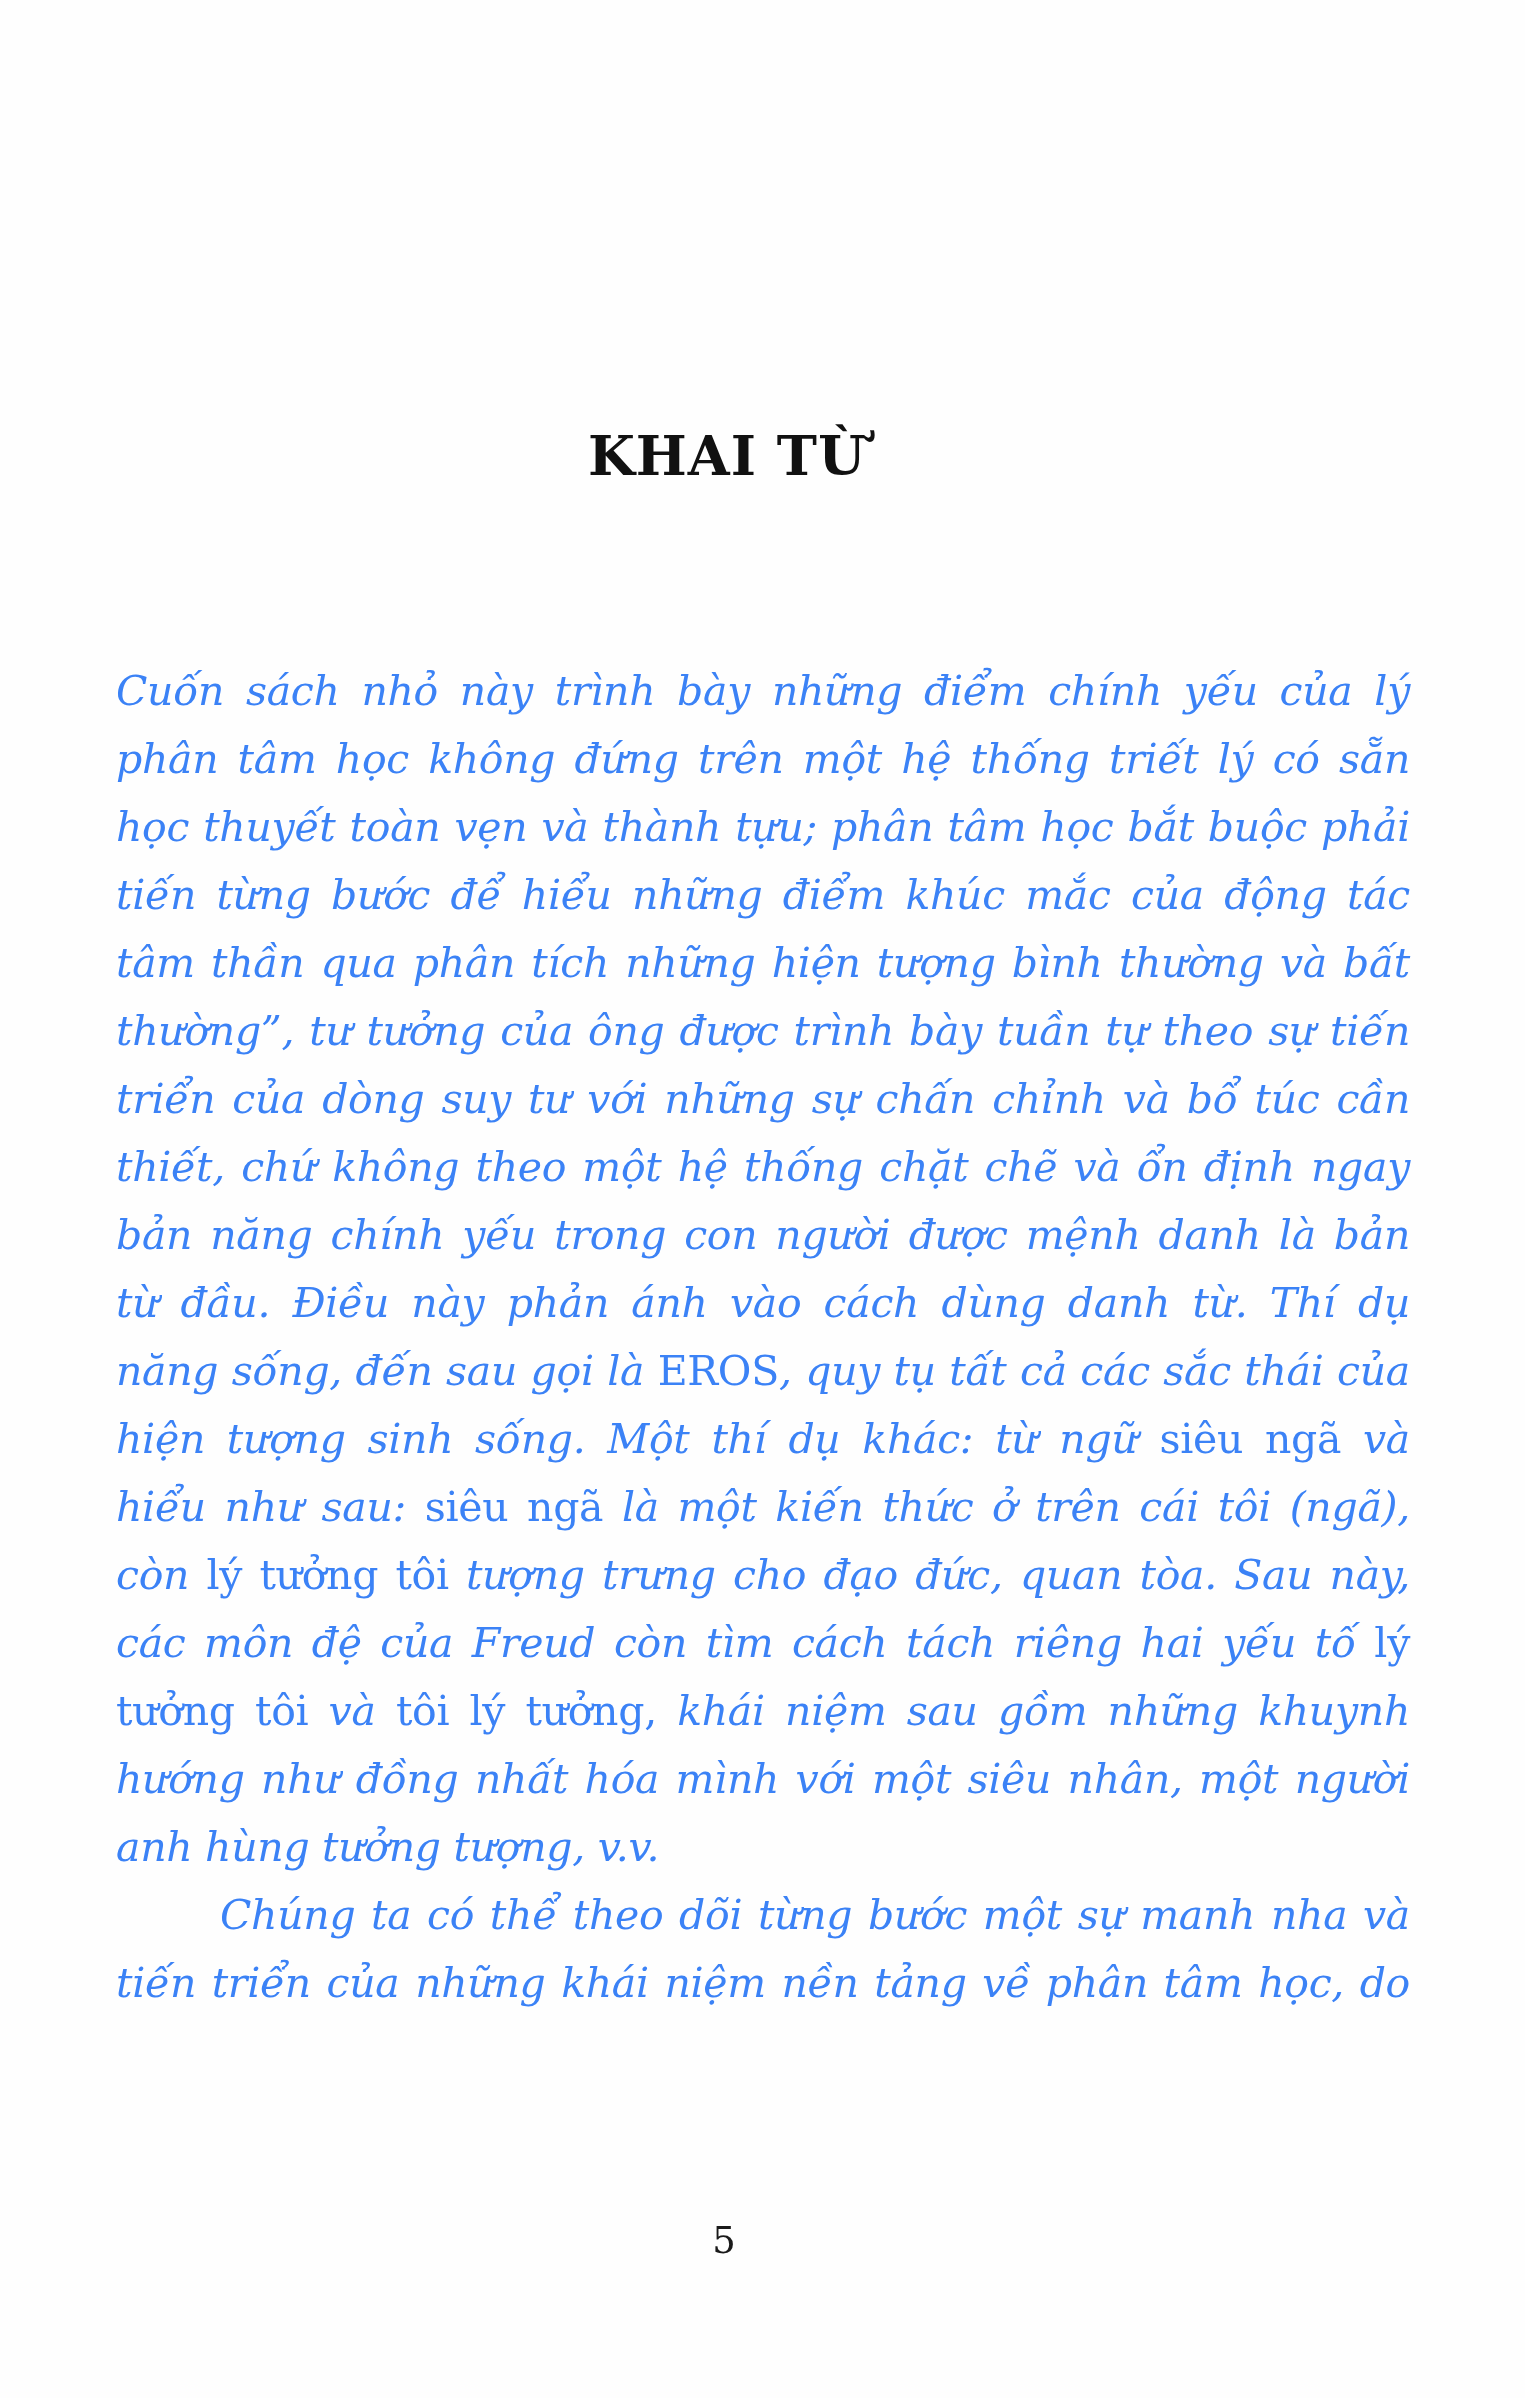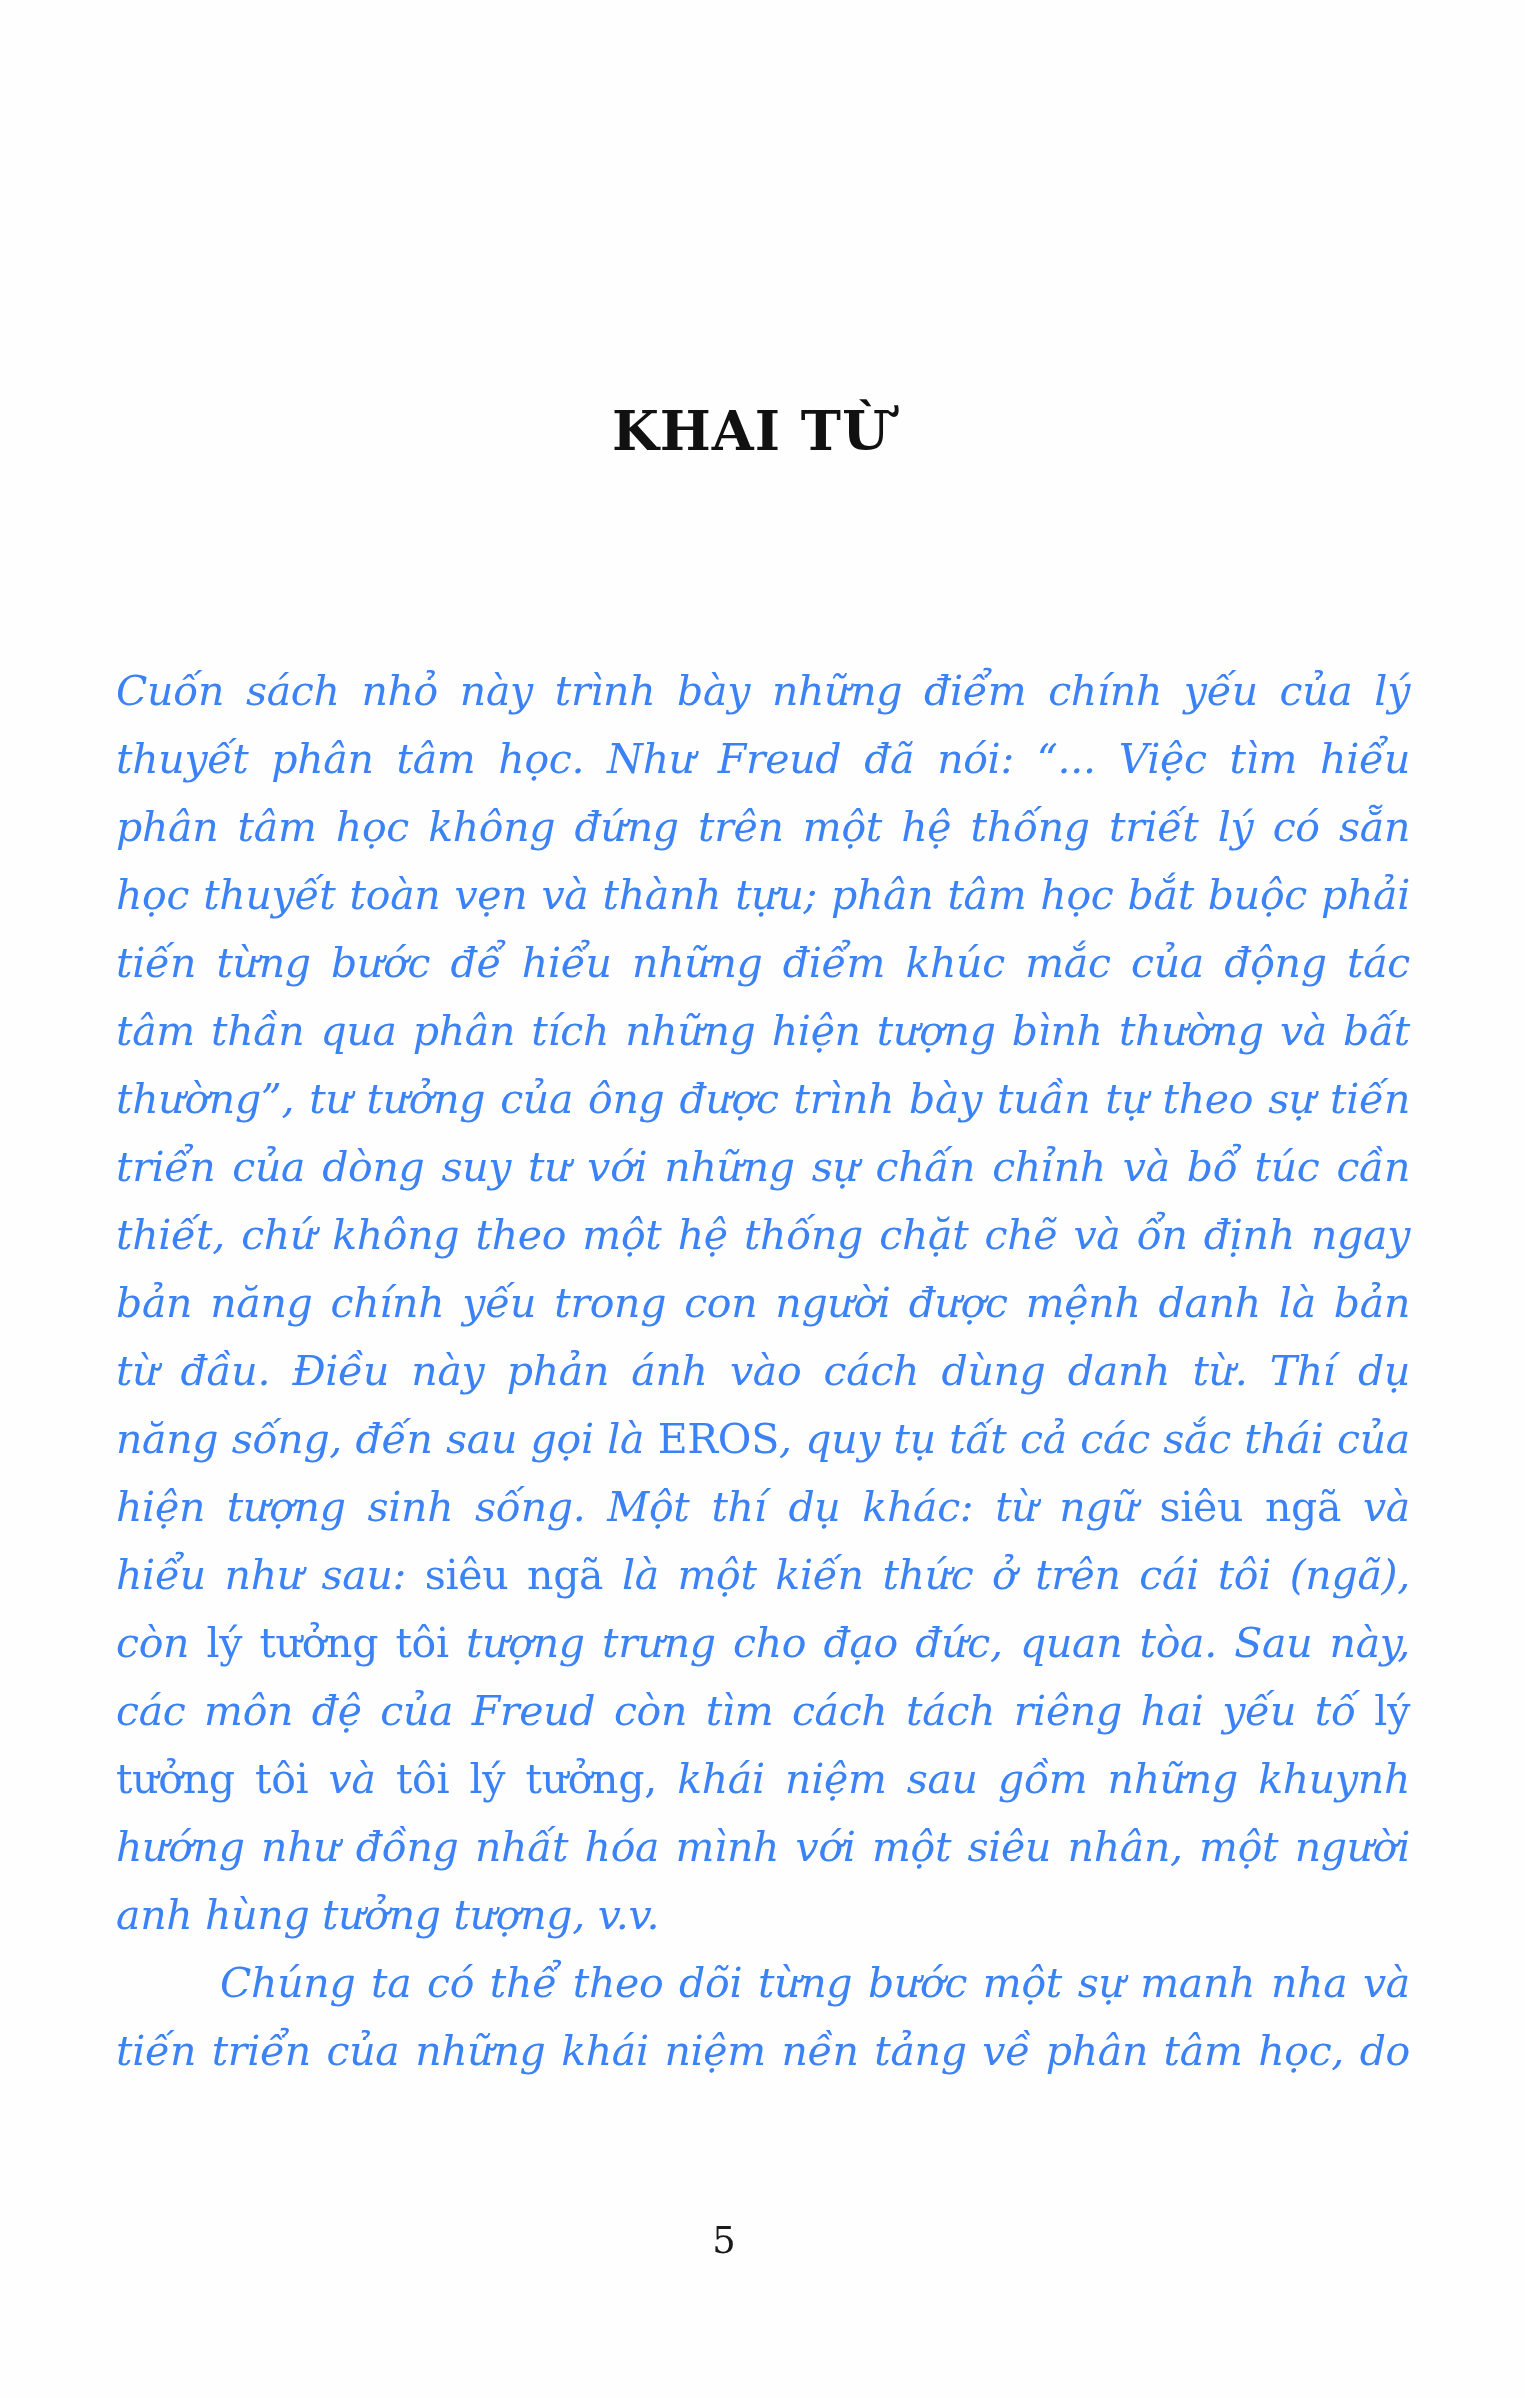--- a/index.html
+++ b/index.html
@@ -11,30 +11,29 @@
     position: relative;
     width: 1526px;
     height: 2398px;
     background: #fefefe;
     color: #151515;
     font-family: "DejaVu Serif", "Liberation Serif", serif;
     overflow: hidden;
   }
   .chapter-title {
     position: absolute;
-    top: 399px;
+    top: 424px;
     left: 0;
     width: 1454px;
     text-align: center;
     font-size: 54px;
     font-weight: bold;
     font-style: normal;
     letter-spacing: 1px;
     color: #111111;
-    margin-left: 24px;
   }
   .body-text {
     position: absolute;
     top: 657px;
     left: 116px;
     width: 1294px;
     font-size: 41px;
     font-style: italic;
     letter-spacing: -0.3px;
     color: #3b82f6;
@@ -69,21 +68,20 @@
   }
 </style>
 </head>
 <body>
 
 <div class="page">
   <div class="chapter-title">KHAI TỪ</div>
 
   <div class="body-text">
       <div class="line"><span>Cuốn sách nhỏ này trình bày những điểm chính yếu của lý</span></div>
-      <div class="line"><span>thuyết phân tâm học. Như Freud đã nói: “... Việc tìm hiểu</span></div>
       <div class="line"><span>phân tâm học không đứng trên một hệ thống triết lý có sẵn</span></div>
       <div class="line"><span>học thuyết toàn vẹn và thành tựu; phân tâm học bắt buộc phải</span></div>
       <div class="line"><span>tiến từng bước để hiểu những điểm khúc mắc của động tác</span></div>
       <div class="line"><span>tâm thần qua phân tích những hiện tượng bình thường và bất</span></div>
       <div class="line"><span>thường”, tư tưởng của ông được trình bày tuần tự theo sự tiến</span></div>
       <div class="line"><span>triển của dòng suy tư với những sự chấn chỉnh và bổ túc cần</span></div>
       <div class="line"><span>thiết, chứ không theo một hệ thống chặt chẽ và ổn định ngay</span></div>
       <div class="line"><span>bản năng chính yếu trong con người được mệnh danh là bản</span></div>
       <div class="line"><span>từ đầu. Điều này phản ánh vào cách dùng danh từ. Thí dụ</span></div>
       <div class="line"><span>năng sống, đến sau gọi là </span><span class="upright">EROS</span><span>, quy tụ tất cả các sắc thái của</span></div>

